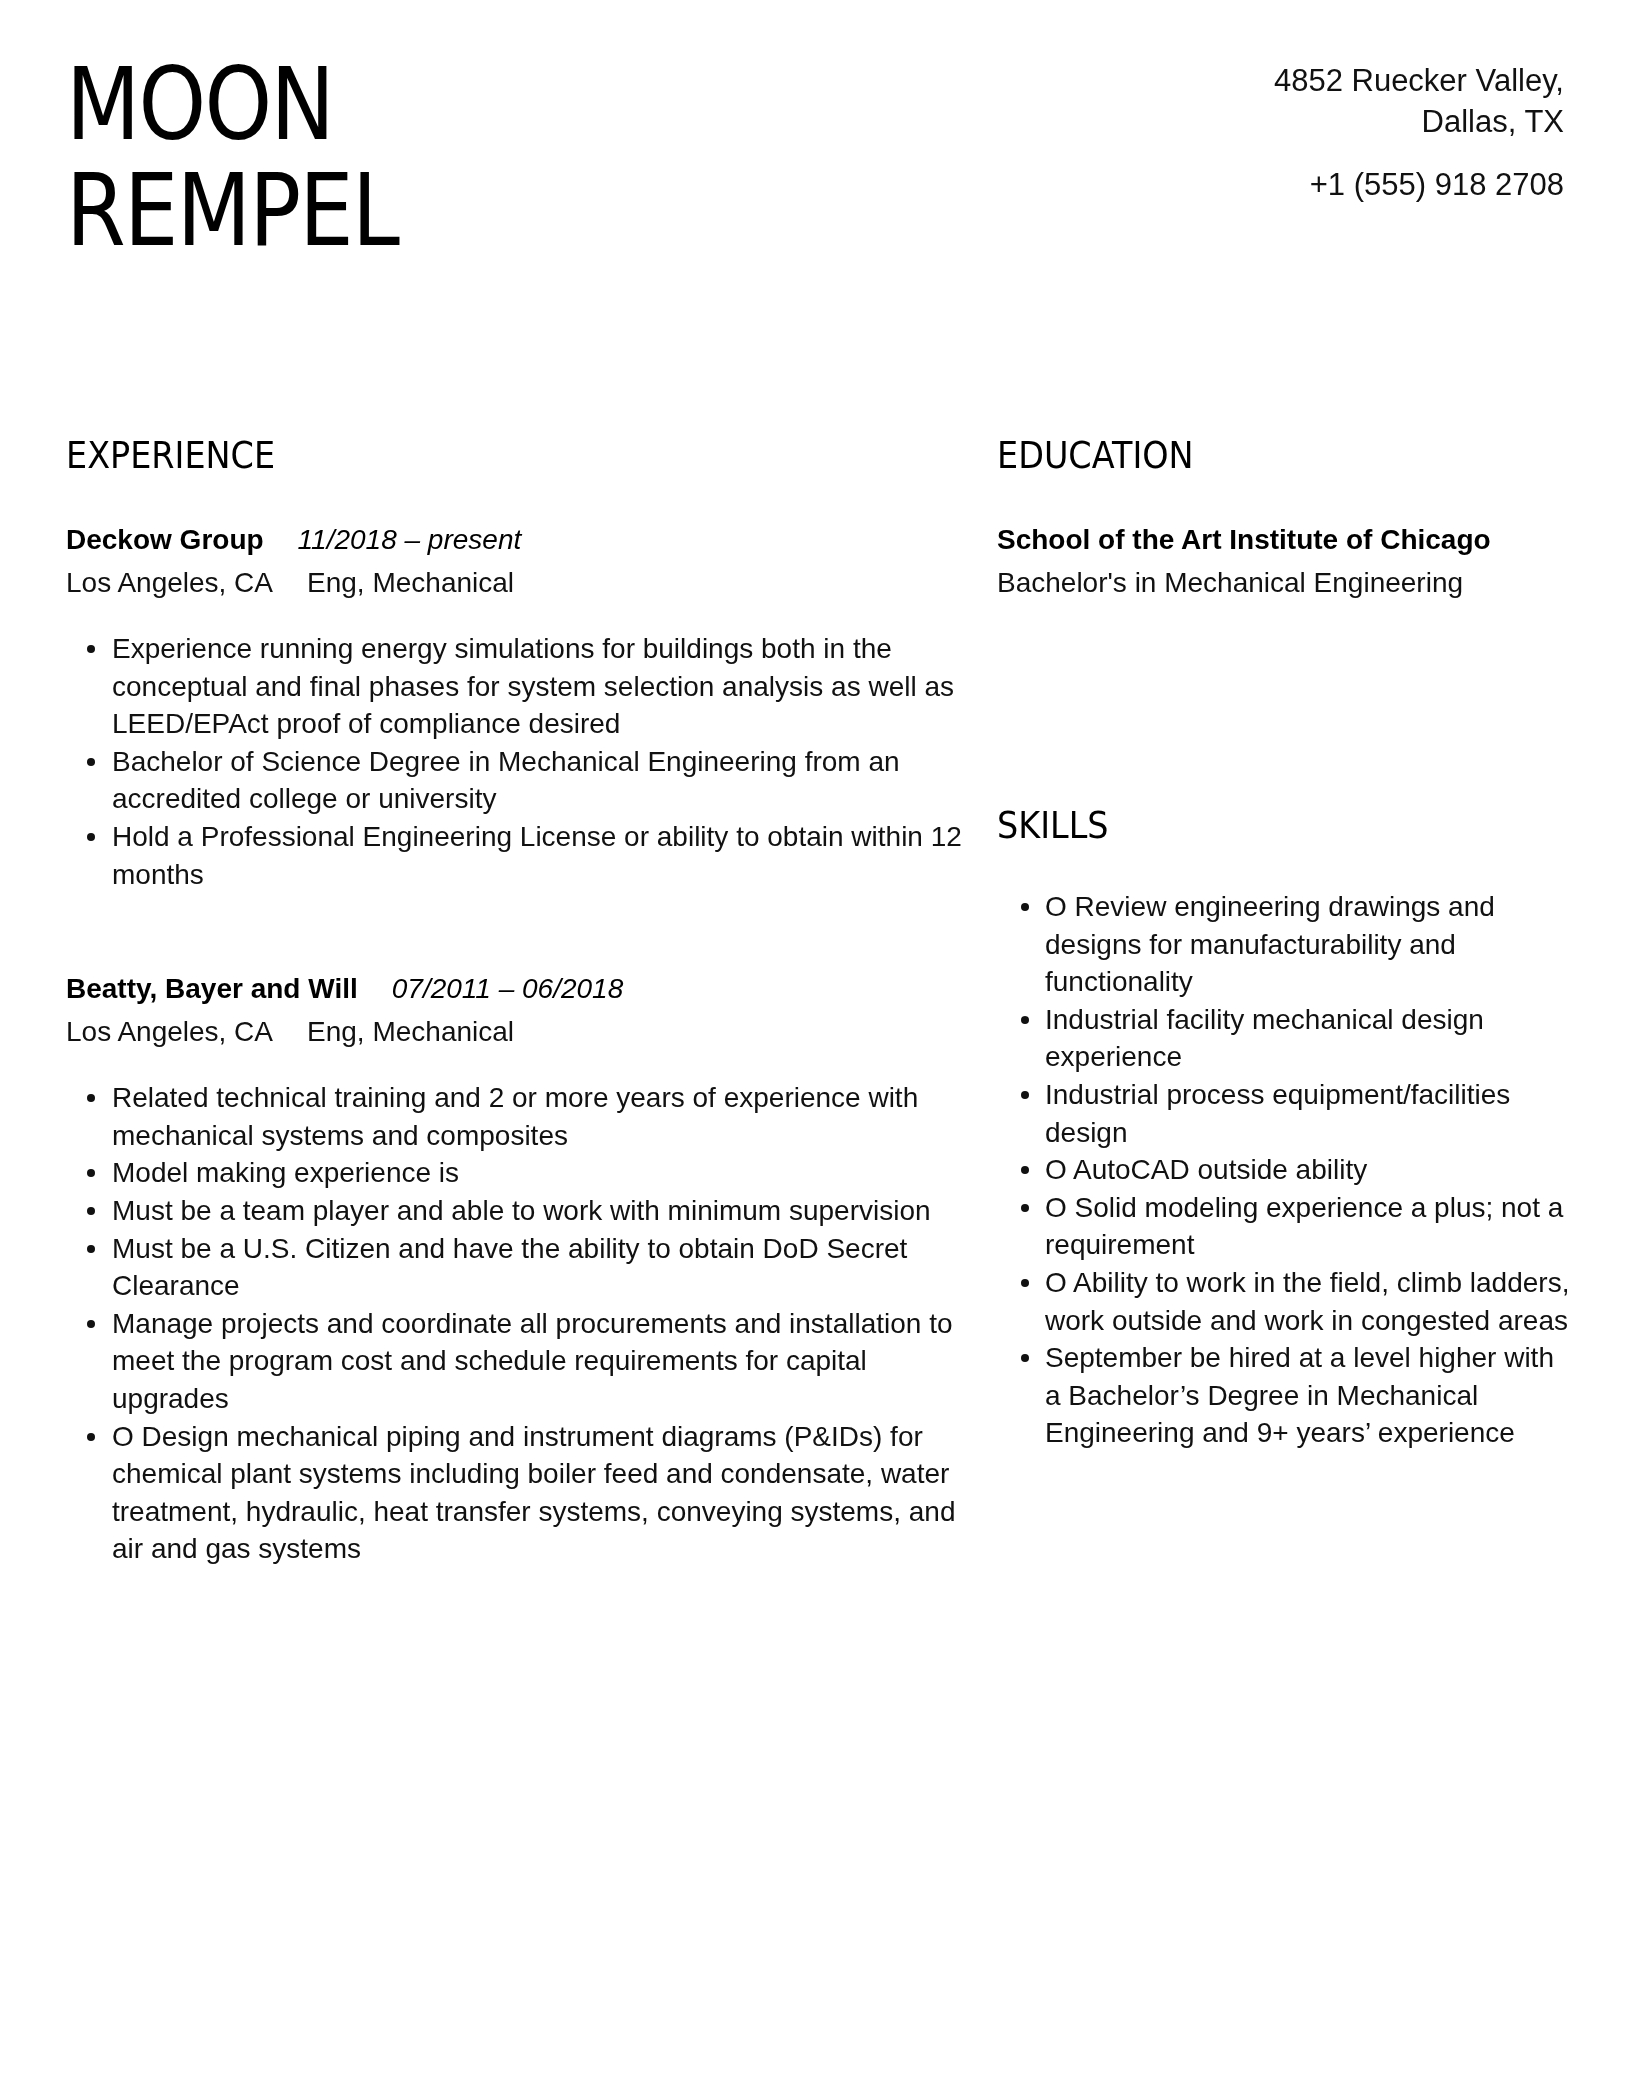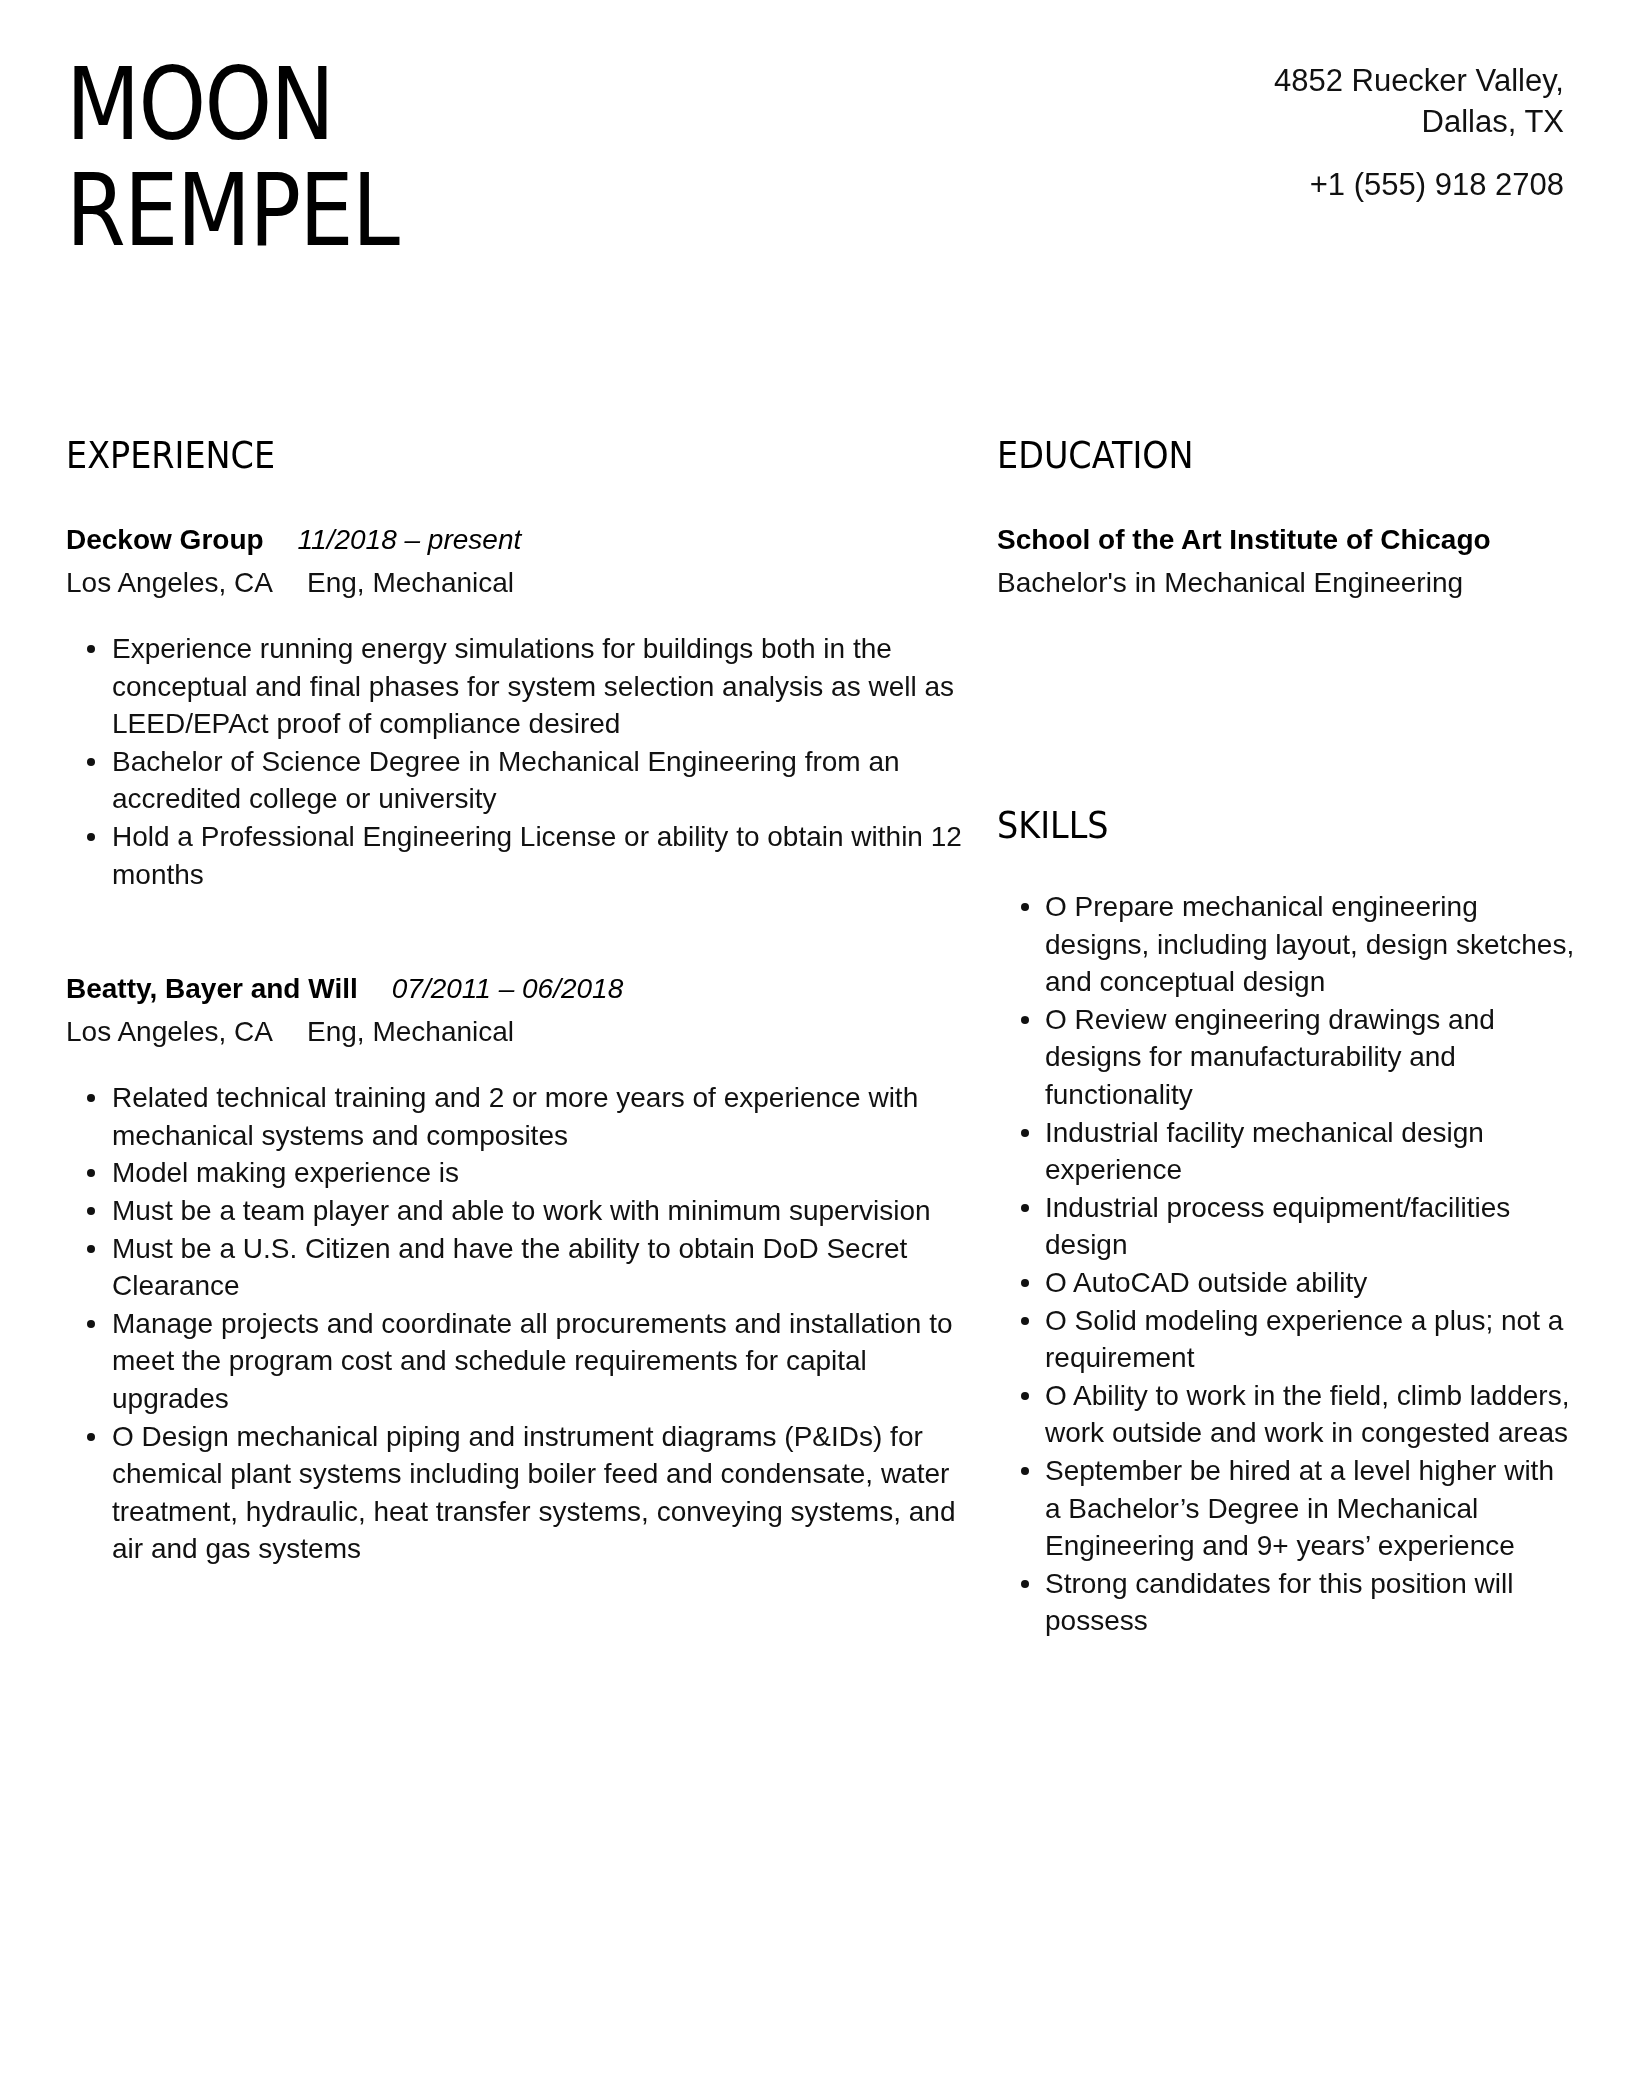--- a/index.html
+++ b/index.html
@@ -100,23 +100,21 @@
 
 <div class="col-right">
   <div class="section-title">EDUCATION</div>
   <div class="edu-school">School of the Art Institute of Chicago</div>
   <div class="edu-degree">Bachelor's in Mechanical Engineering</div>
 </div>
 
 <div class="skills">
   <div class="section-title">SKILLS</div>
   <ul class="bullets">
-    <li>O Prepare mechanical engineering designs, including layout, design sketches, and conceptual design</li>
     <li>O Review engineering drawings and designs for manufacturability and functionality</li>
     <li>Industrial facility mechanical design experience</li>
     <li>Industrial process equipment/facilities design</li>
     <li>O AutoCAD outside ability</li>
     <li>O Solid modeling experience a plus; not a requirement</li>
     <li>O Ability to work in the field, climb ladders, work outside and work in congested areas</li>
     <li>September be hired at a level higher with a Bachelor’s Degree in Mechanical Engineering and 9+ years’ experience</li>
-    <li>Strong candidates for this position will possess</li>
   </ul>
 </div>
 
 </body></html>

